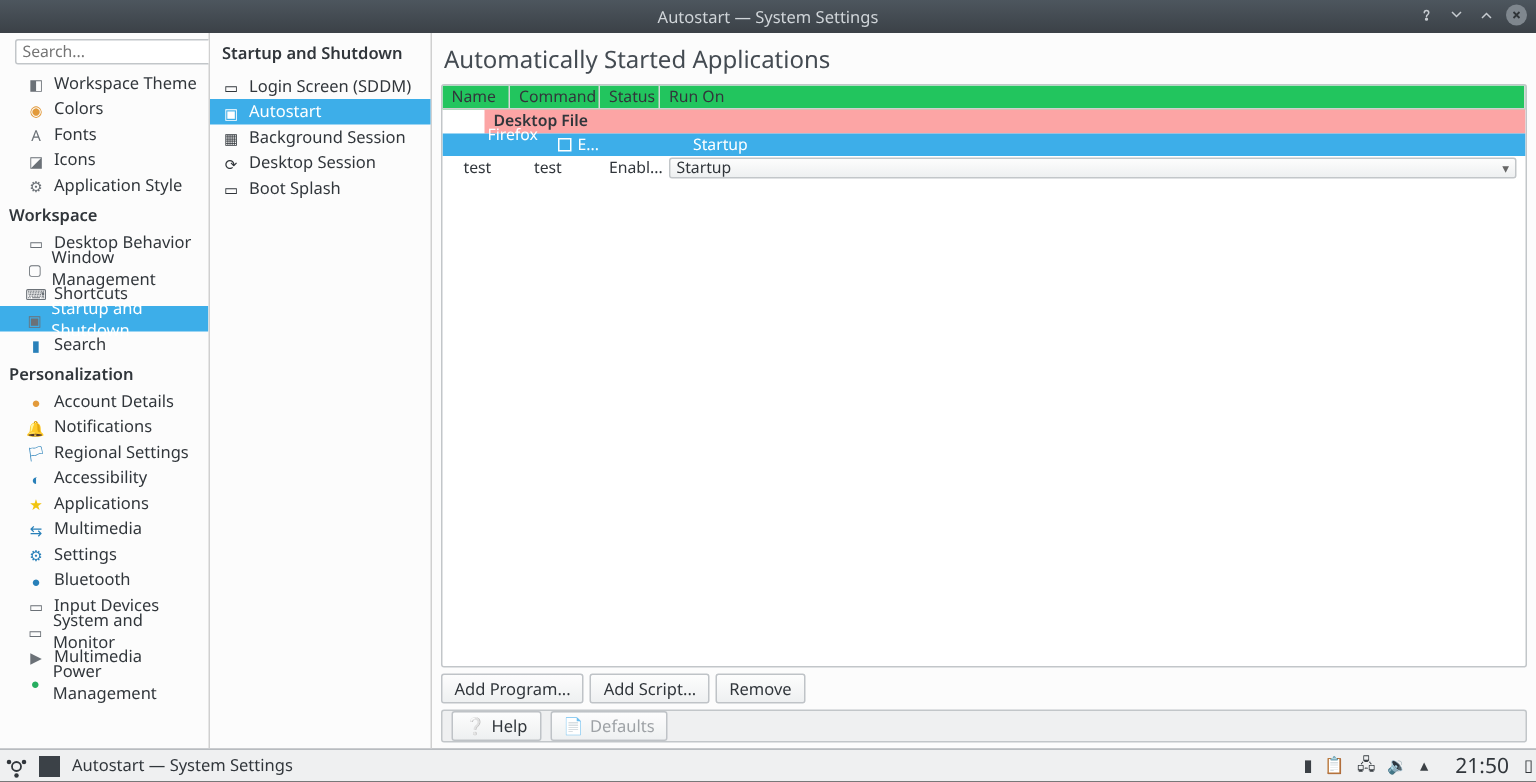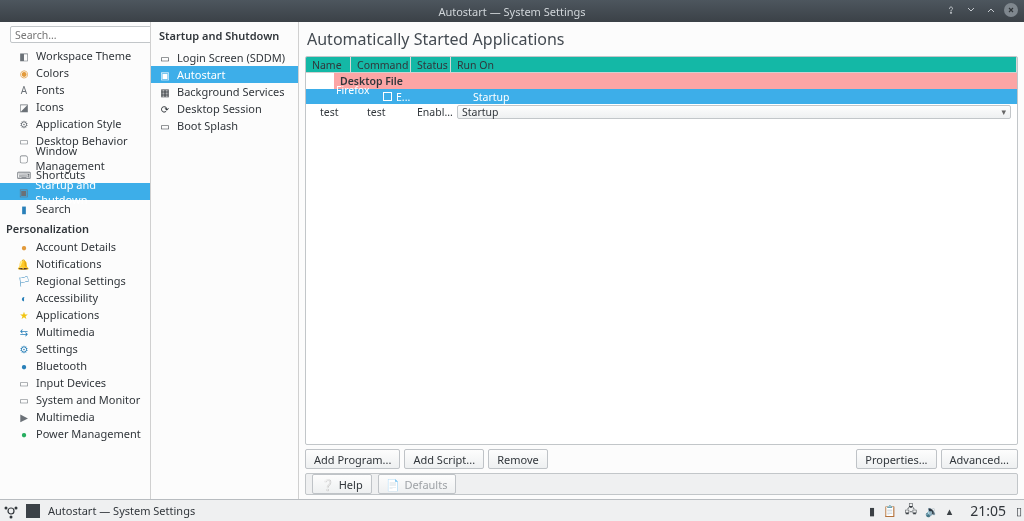--- a/index.html
+++ b/index.html
@@ -3,39 +3,39 @@
 <meta charset="utf-8">
 <style>
   * { margin: 0; padding: 0; box-sizing: border-box; font-family: "Noto Sans", "Segoe UI", sans-serif; }
   body { width: 1024px; height: 521px; background: #000; overflow: hidden; font-size: 11px; color: #31363b; }
   .window { position: absolute; top: 0; left: 0; right: 0; bottom: 22px; background: #eff0f1; display: flex; flex-direction: column; }
   .titlebar { height: 22px; background: linear-gradient(#4d565e,#3b4147); color: #d0d5d9; display: flex; align-items: center; justify-content: center; position: relative; font-size: 11px; }
   .titlebar .win-btns { position: absolute; right: 6px; top: 3px; display: flex; gap: 6px; }
   .titlebar .win-btn { width: 14px; height: 14px; border-radius: 50%; display: flex; align-items: center; justify-content: center; color: #ccc; font-size: 9px; }
   .titlebar .win-btn svg { stroke: #c6cbd0; }
   .content { flex: 1; display: flex; background: #fcfcfc; overflow: hidden; }
-  .sidebar-left { width: 151px; border-right: 1px solid #d0d0d0; display: flex; flex-direction: column; background: #fcfcfc; overflow: hidden; }
+  .sidebar-left { width: 140px; border-right: 1px solid #d0d0d0; display: flex; flex-direction: column; background: #fcfcfc; overflow: hidden; }
   .search-row { display: flex; align-items: center; gap: 4px; padding: 4px 6px; }
   .hamburger { width: 16px; height: 14px; display: flex; flex-direction: column; justify-content: center; gap: 2px; }
   .hamburger span { display: block; height: 1px; background: #666; }
   .search-input { flex: 1; border: 1px solid #c2c6c9; border-radius: 2px; padding: 2px 4px; font-size: 10.5px; color: #888; background: #fff; height: 17px; }
   .tree { flex: 1; overflow-y: auto; }
   .tree-cat { padding: 4px 6px 2px 6px; font-weight: 600; color: #31363b; }
   .tree-item { display: flex; align-items: center; gap: 6px; padding: 2px 6px 2px 18px; height: 17px; cursor: default; }
   .tree-item.selected { background: #3daee9; color: #fff; }
   .tree-item .ico { width: 12px; height: 12px; display: inline-flex; align-items: center; justify-content: center; font-size: 10px; }
   .sidebar-mid { width: 148px; border-right: 1px solid #d0d0d0; background: #fcfcfc; display: flex; flex-direction: column; }
   .mid-head { padding: 6px 8px; font-weight: 600; font-size: 11px; }
   .mid-item { display: flex; align-items: center; gap: 6px; padding: 3px 8px; height: 17px; }
   .mid-item.selected { background: #3daee9; color: #fff; }
   .mid-item .m-ico { width: 12px; height: 12px; display: inline-flex; align-items:center; justify-content:center; font-size:10px; }
   .main { flex: 1; display: flex; flex-direction: column; padding: 6px 6px 4px 6px; gap: 4px; }
   .main-title { font-size: 16px; font-weight: 400; color: #444b52; padding: 0 2px 2px 2px; }
   .table-wrap { flex: 1; border: 1px solid #c2c6c9; border-radius: 2px; background: #fff; display: flex; flex-direction: column; overflow: hidden; }
-  .thead { display: flex; background: #14b8a6; border-bottom: 1px solid #d0d0d0; height: 16px; font-size: 10.5px; color: #31363b; }
+  .thead { display: flex; background: #22c55e; border-bottom: 1px solid #d0d0d0; height: 16px; font-size: 10.5px; color: #31363b; }
   .th { padding: 1px 6px; border-right: 1px solid #d8d8d8; display: flex; align-items: center; }
   .grp { background: #fca5a5; font-weight: 600; padding: 1px 6px; font-size: 10.5px; margin-left: 28px; }
   .row { display: flex; align-items: center; height: 15px; font-size: 10.5px; }
   .row.sel { background: #3daee9; color: #fff; }
   .cell { padding: 0 6px; display: flex; align-items: center; gap: 4px; }
   .chk { width: 9px; height: 9px; border:1px solid #fff; display:inline-block; }
   .runon-sel { flex: 1; border: 1px solid #c2c6c9; border-radius: 2px; height: 14px; font-size:10.5px; padding:0 4px; background: linear-gradient(#fdfdfd,#eef0f1); display:flex; align-items:center; justify-content:space-between; }
   .runon-sel .arrow { font-size: 9px; color:#666; }
   .btnbar { display:flex; gap:4px; }
   .btnbar-right { margin-left:auto; display:flex; gap:4px; }
@@ -109,20 +109,21 @@
             <span>Fonts</span>
           </div>
           <div class="tree-item">
             <span class="ico ic-gray">◪</span>
             <span>Icons</span>
           </div>
           <div class="tree-item">
             <span class="ico ic-gray">⚙</span>
             <span>Application Style</span>
           </div>
+          <div class="tree-cat">Workspace</div>
           <div class="tree-item">
             <span class="ico ic-gray">▭</span>
             <span>Desktop Behavior</span>
           </div>
           <div class="tree-item">
             <span class="ico ic-gray">▢</span>
             <span>Window Management</span>
           </div>
           <div class="tree-item">
             <span class="ico ic-gray">⌨</span>
@@ -194,21 +195,21 @@
           <div class="mid-item">
             <span class="m-ico">▭</span>
             <span>Login Screen (SDDM)</span>
           </div>
           <div class="mid-item selected">
             <span class="m-ico">▣</span>
             <span>Autostart</span>
           </div>
           <div class="mid-item">
             <span class="m-ico">▦</span>
-            <span>Background Services</span>
+            <span>Background Session</span>
           </div>
           <div class="mid-item">
             <span class="m-ico">⟳</span>
             <span>Desktop Session</span>
           </div>
           <div class="mid-item">
             <span class="m-ico">▭</span>
             <span>Boot Splash</span>
           </div>
         </div>
@@ -244,24 +245,20 @@
                   <span class="arrow">▾</span>
                 </div>
               </div>
             </div>
           </div>
       </div>
       <div class="btnbar">
         <button class="btn">Add Program...</button>
         <button class="btn">Add Script...</button>
         <button class="btn">Remove</button>
-        <div class="btnbar-right">
-          <button class="btn">Properties...</button>
-          <button class="btn">Advanced...</button>
-        </div>
       </div>
       <div class="bottombar" style="border:1px solid #c2c6c9;border-radius:2px;">
         <button class="btn">
             <span>❔</span>
             <span>Help</span>
           </button>
         <button class="btn disabled">
             <span>📄</span>
             <span>Defaults</span>
           </button>
@@ -282,15 +279,15 @@
   <span class="task"></span>
   <span class="task-label">Autostart  — System Settings</span>
   <div class="spacer"></div>
   <div class="tray">
     <span>▮</span>
     <span>📋</span>
     <span>🖧</span>
     <span>🔉</span>
     <span>▴</span>
   </div>
-  <span class="clock">21:05</span>
+  <span class="clock">21:50</span>
   <span style="width:10px;text-align:center">▯</span>
 </div>
 
 </body></html>

